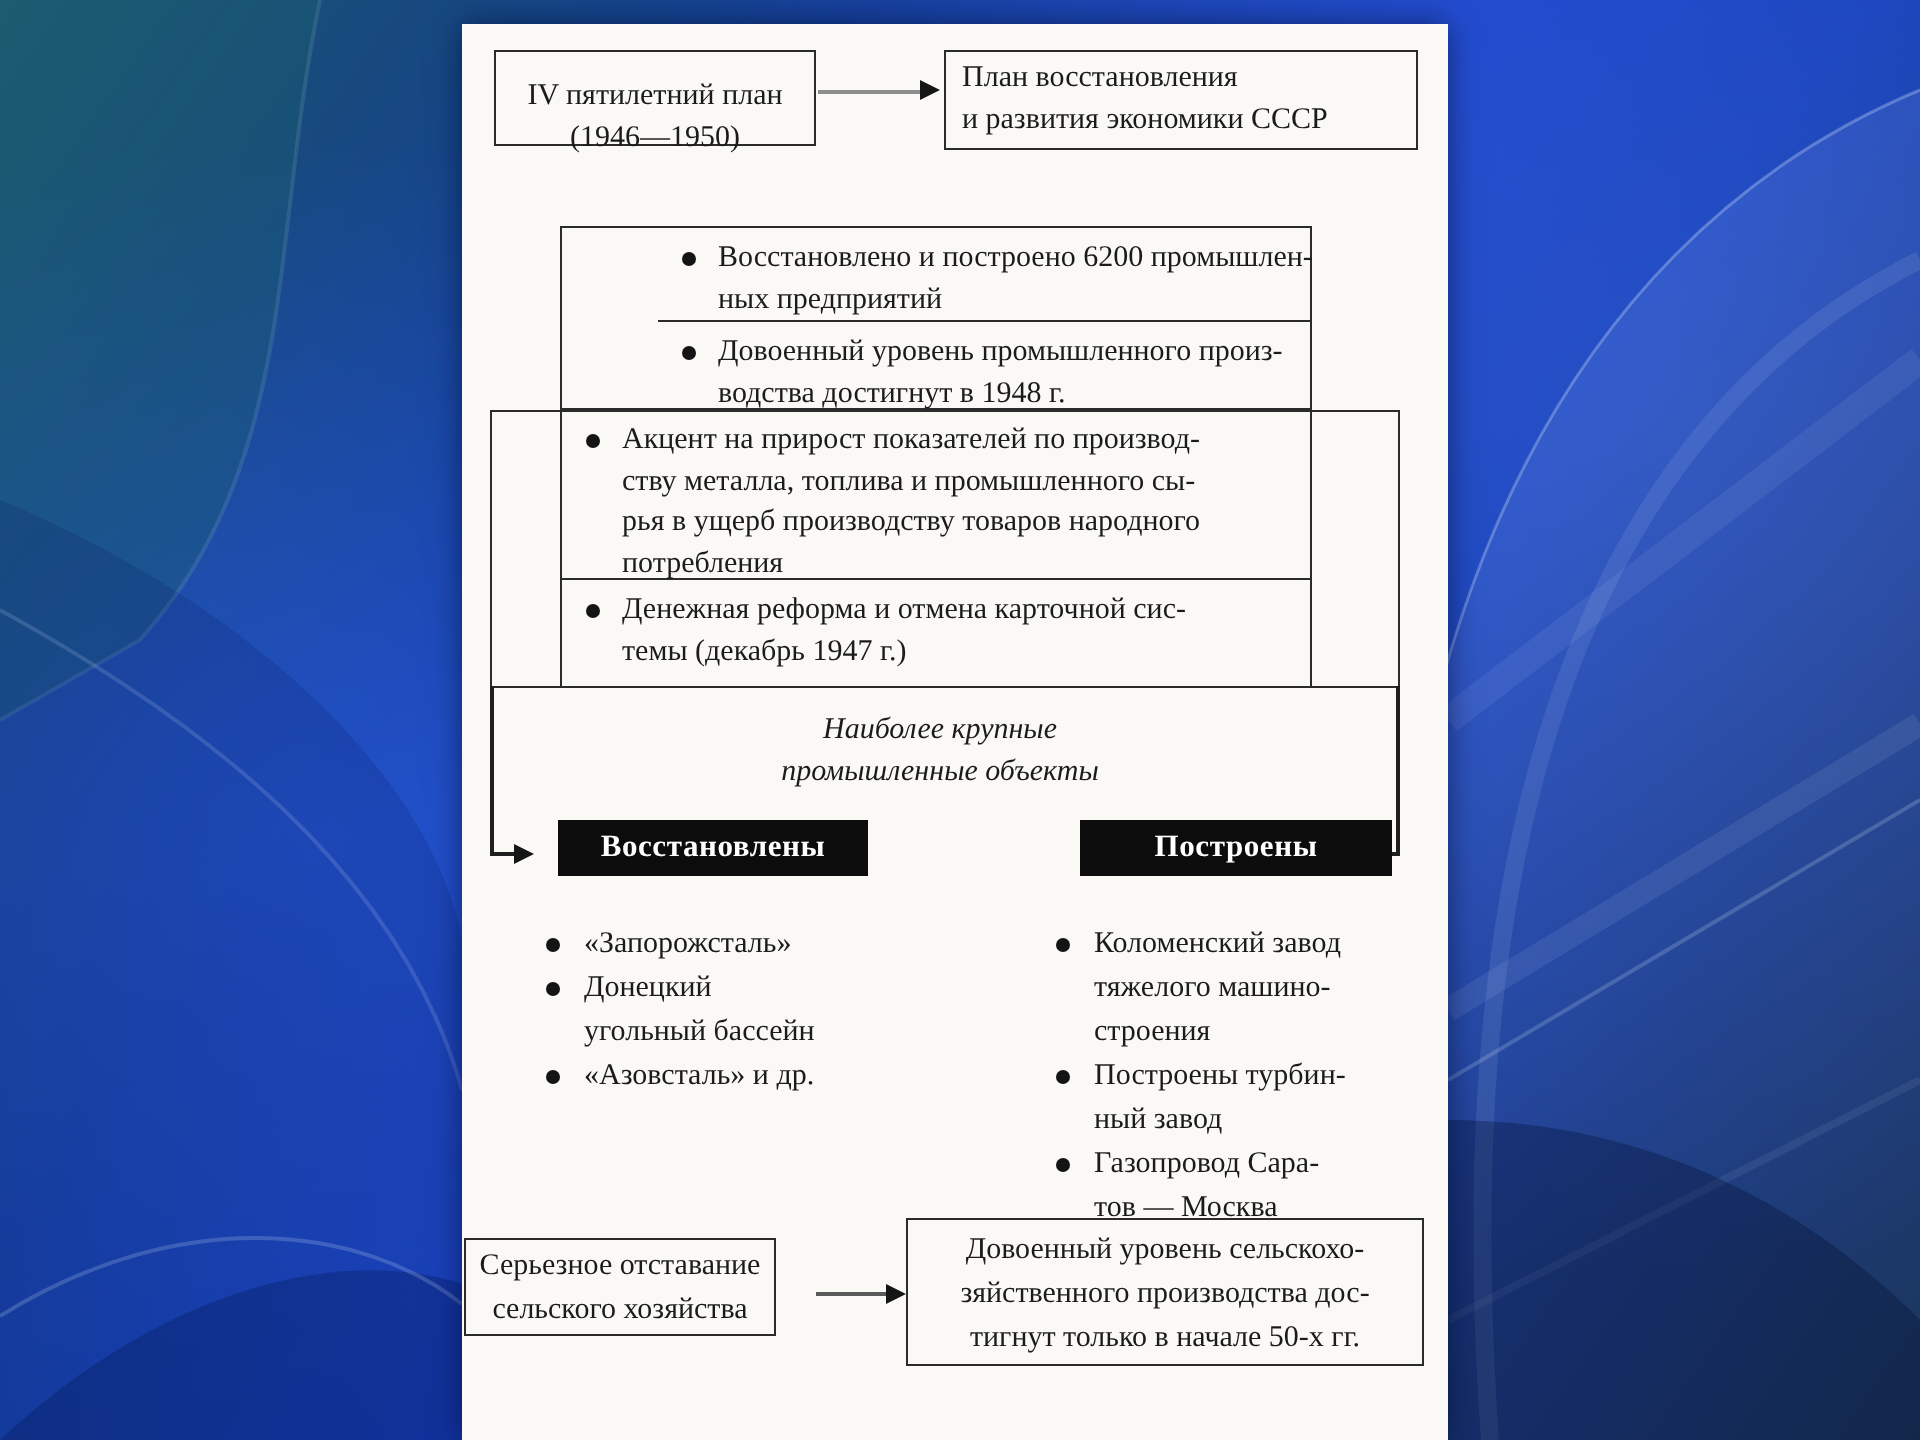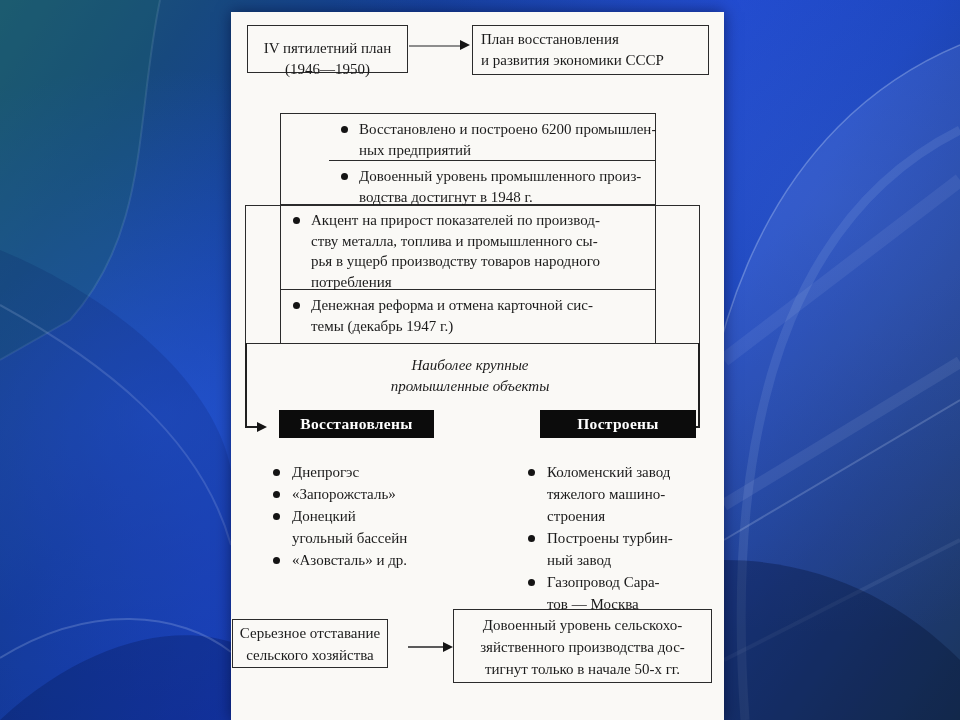--- a/index.html
+++ b/index.html
@@ -165,26 +165,20 @@
     <div class="abs hline hl-r"></div>
     <div class="abs ah left ah-r"></div>
 
     <div class="blackbox bk-l">Восстановлены</div>
     <div class="blackbox bk-r">Построены</div>
 
     <div class="list list-l">
         <div class="li">
           <span class="dot"></span>
           <div class="lines">
-            <div>Днепрогэс</div>
-          </div>
-        </div>
-        <div class="li">
-          <span class="dot"></span>
-          <div class="lines">
             <div>«Запорожсталь»</div>
           </div>
         </div>
         <div class="li">
           <span class="dot"></span>
           <div class="lines">
             <div>Донецкий</div>
             <div>угольный бассейн</div>
           </div>
         </div>

